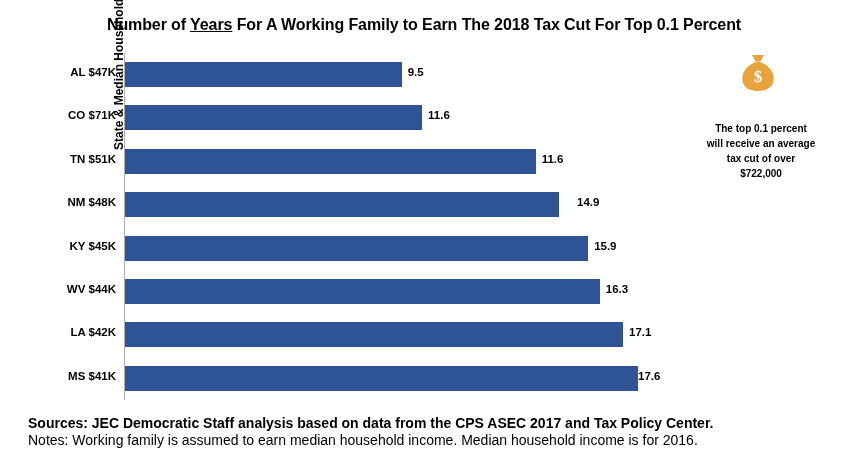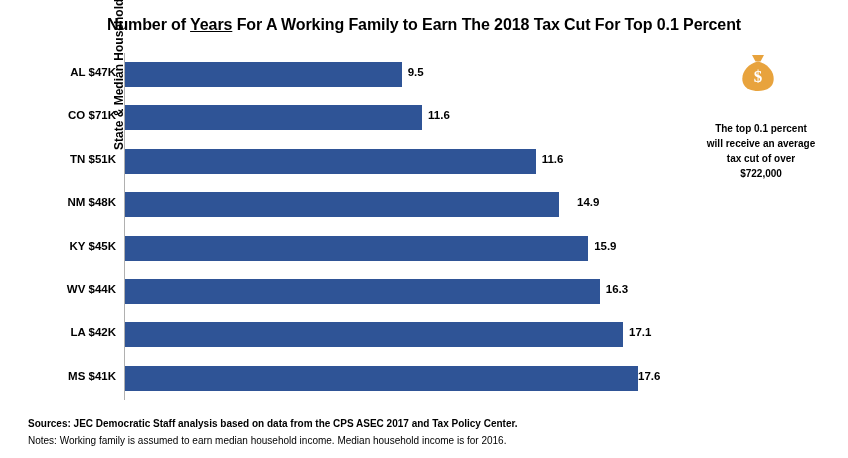--- a/index.html
+++ b/index.html
@@ -122,21 +122,21 @@
   }
 
   
   .notes {
     position: absolute;
     left: 28px;
     top: 415px;
     width: 790px;
   }
   .note-line {
-    font-size: 10px;
+    font-size: 14px;
     font-weight: bold;
     line-height: 17px;
     color: #000;
   }
   .note-line.light {
     font-weight: normal;
   }
 </style>
 </head>
 <body>

